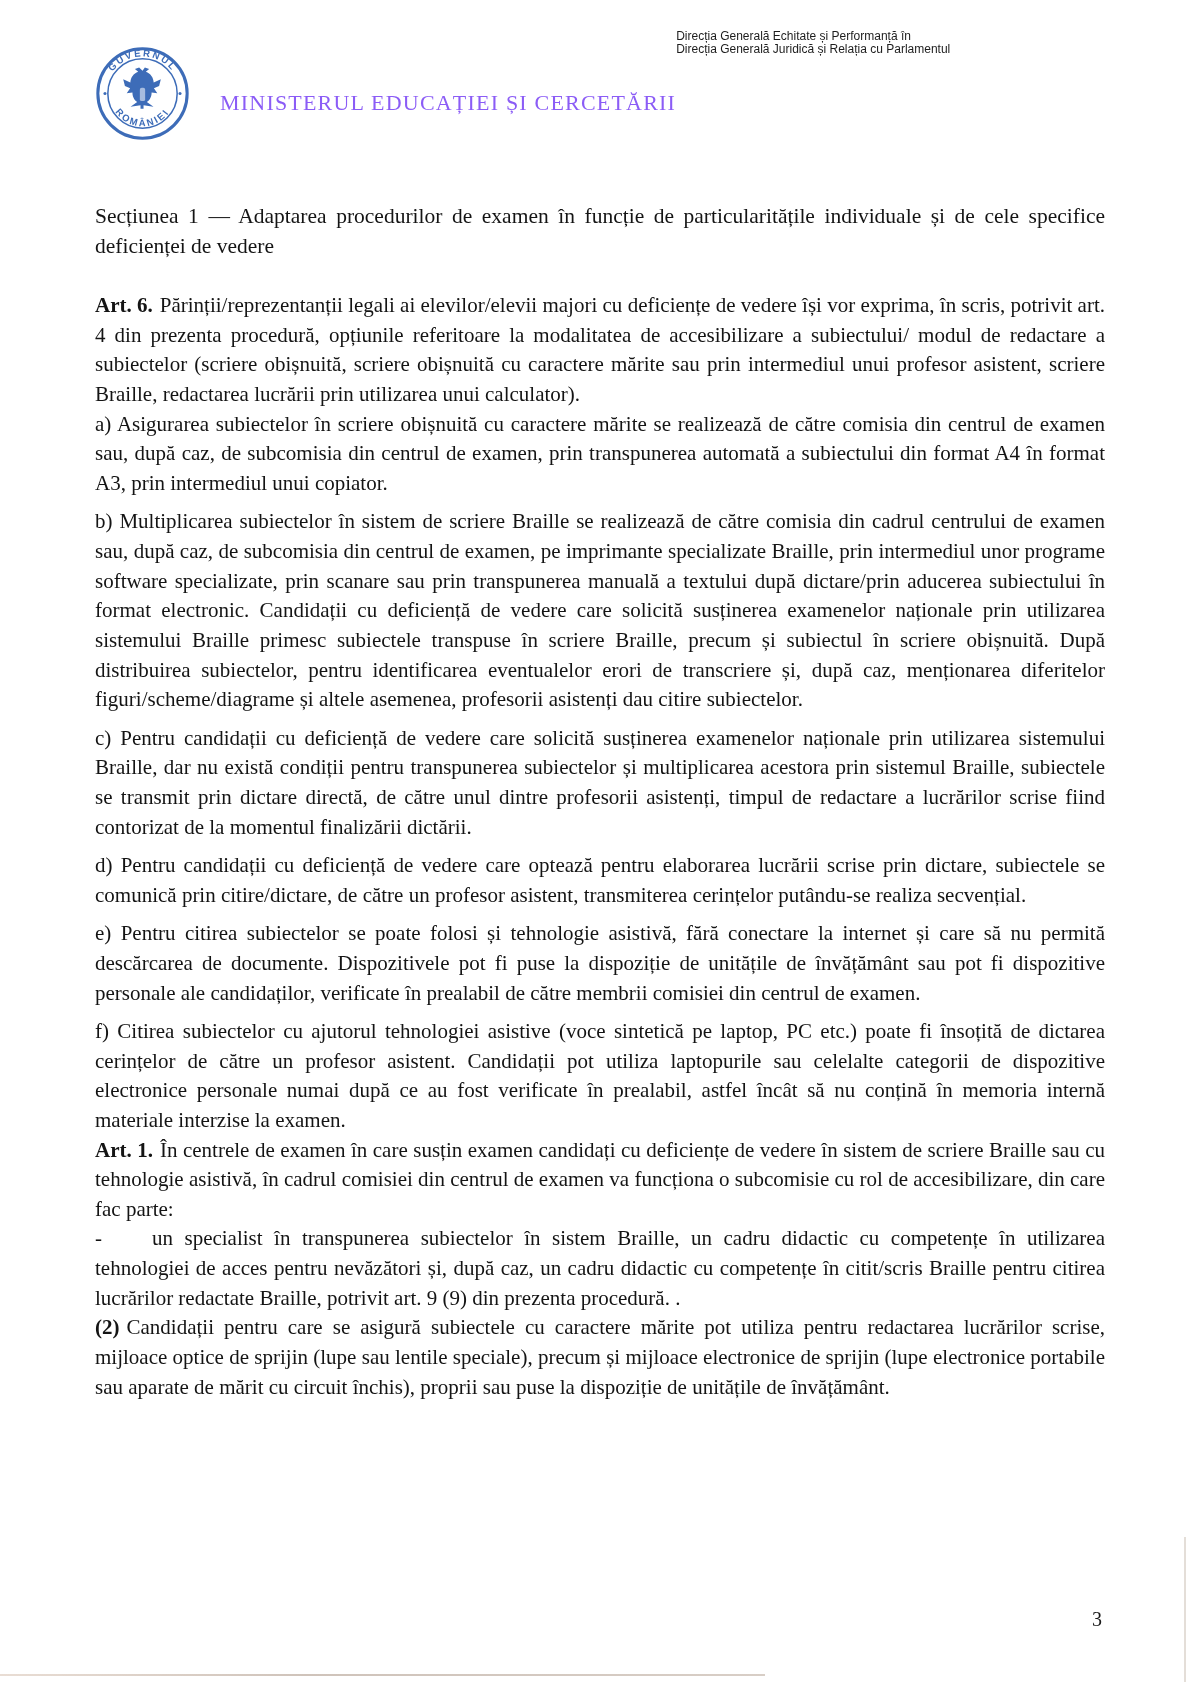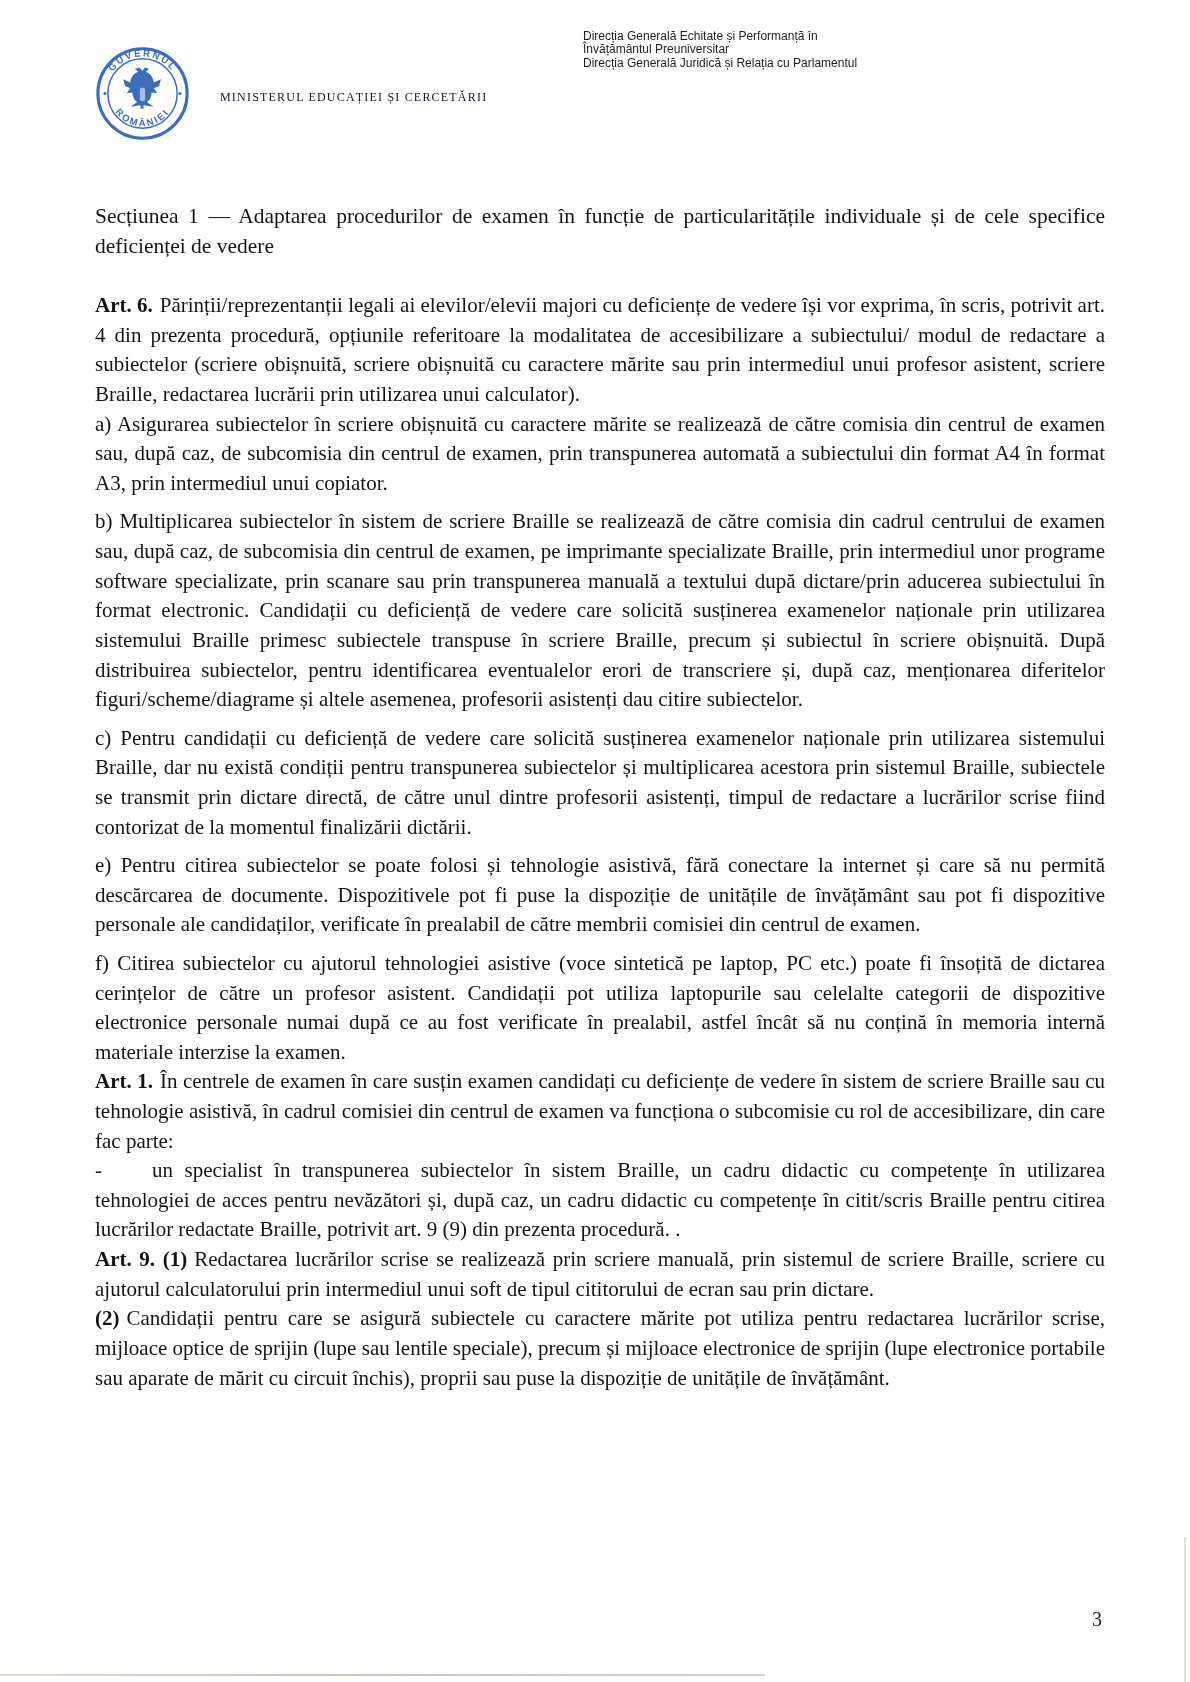--- a/index.html
+++ b/index.html
@@ -12,23 +12,23 @@
     font-family:"Liberation Serif", serif;
     color:#141414;
   }
   .content{padding:28px 85px 0 95px;}
 
   
   .header{display:flex;align-items:flex-start;}
   .seal{width:95px;height:95px;margin-top:18px;flex:0 0 auto;}
   .ministry{
     margin:62px 0 0 30px;
-    font-size:12px;
+    font-size:22px;
     letter-spacing:1.2px;
-    color:#0f172a;
+    color:#8b5cf6;
     white-space:nowrap;
     font-family:"Liberation Serif", serif;
   }
   .departments{
     margin-left:auto;
     margin-right:112px;
     width:410px;
     font-family:"Liberation Sans", sans-serif;
     font-size:12px;
     line-height:1.12;
@@ -105,21 +105,20 @@
                    c-2.8 -2 -5 -5 -5 -10 l-6 0.8 3.6 -5.2 -5.5 -2.6 -1.8 -7 7.5 3.5
                    c0.3 -5.5 3.3 -9.7 8.3 -11.5 l-3.5 -2.7 4.5 -1.8 z"></path>
           <rect x="47.2" y="44" width="5.6" height="14" rx="2" fill="#ffffff" opacity="0.55"></rect>
         </g>
       </svg>
 
       <div class="ministry">MINISTERUL EDUCAȚIEI ȘI CERCETĂRII</div>
 
       <div class="departments">
         <div>Direcția Generală Echitate și Performanță în</div>
-        <div>Învățământul Preuniversitar</div>
         <div>Direcția Generală Juridică și Relația cu Parlamentul</div>
       </div>
     </div>
 
     <div class="doc-body">
 
       <div class="section-title">Secțiunea 1 — Adaptarea procedurilor de examen în funcție de particularitățile individuale și de cele specifice deficienței de vedere</div>
 
       <p class="para first">
         <span class="lead">Art. 6.</span><span>Părinții/reprezentanții legali ai elevilor/elevii majori cu deficiențe de vedere își vor exprima, în scris, potrivit art. 4 din prezenta procedură, opțiunile referitoare la modalitatea de accesibilizare a subiectului/ modul de redactare a subiectelor (scriere obișnuită, scriere obișnuită cu caractere mărite sau prin intermediul unui profesor asistent, scriere Braille, redactarea lucrării prin utilizarea unui calculator).</span>
@@ -131,40 +130,40 @@
       </p>
 
       <p class="para gap">
         <span>b) Multiplicarea subiectelor în sistem de scriere Braille se realizează de către comisia din cadrul centrului de examen sau, după caz, de subcomisia din centrul de examen, pe imprimante specializate Braille, prin intermediul unor programe software specializate, prin scanare sau prin transpunerea manuală a textului după dictare/prin aducerea subiectului în format electronic. Candidații cu deficiență de vedere care solicită susținerea examenelor naționale prin utilizarea sistemului Braille primesc subiectele transpuse în scriere Braille, precum și subiectul în scriere obișnuită. După distribuirea subiectelor, pentru identificarea eventualelor erori de transcriere și, după caz, menționarea diferitelor figuri/scheme/diagrame și altele asemenea, profesorii asistenți dau citire subiectelor.</span>
       </p>
 
       <p class="para gap">
         <span>c) Pentru candidații cu deficiență de vedere care solicită susținerea examenelor naționale prin utilizarea sistemului Braille, dar nu există condiții pentru transpunerea subiectelor și multiplicarea acestora prin sistemul Braille, subiectele se transmit prin dictare directă, de către unul dintre profesorii asistenți, timpul de redactare a lucrărilor scrise fiind contorizat de la momentul finalizării dictării.</span>
       </p>
 
+      <p class="para gap">
+        <span>d) Pentru candidații cu deficiență de vedere care optează pentru elaborarea lucrării scrise prin dictare, subiectele se comunică prin citire/dictare, de către un profesor asistent, transmiterea cerințelor putându-se realiza secvențial.</span>
+      </p>
 
       <p class="para gap">
         <span>e) Pentru citirea subiectelor se poate folosi și tehnologie asistivă, fără conectare la internet și care să nu permită descărcarea de documente. Dispozitivele pot fi puse la dispoziție de unitățile de învățământ sau pot fi dispozitive personale ale candidaților, verificate în prealabil de către membrii comisiei din centrul de examen.</span>
       </p>
 
       <p class="para gap">
         <span>f) Citirea subiectelor cu ajutorul tehnologiei asistive (voce sintetică pe laptop, PC etc.) poate fi însoțită de dictarea cerințelor de către un profesor asistent. Candidații pot utiliza laptopurile sau celelalte categorii de dispozitive electronice personale numai după ce au fost verificate în prealabil, astfel încât să nu conțină în memoria internă materiale interzise la examen.</span>
       </p>
 
       <p class="para">
         <span class="lead">Art. 1.</span><span>În centrele de examen în care susțin examen candidați cu deficiențe de vedere în sistem de scriere Braille sau cu tehnologie asistivă, în cadrul comisiei din centrul de examen va funcționa o subcomisie cu rol de accesibilizare, din care fac parte:</span>
       </p>
 
       <p class="para">
         <span class="dash-marker">-</span><span>un specialist în transpunerea subiectelor în sistem Braille, un cadru didactic cu competențe în utilizarea tehnologiei de acces pentru nevăzători și, după caz, un cadru didactic cu competențe în citit/scris Braille pentru citirea lucrărilor redactate Braille, potrivit art. 9 (9) din prezenta procedură. .</span>
       </p>
 
-      <p class="para">
-        <span class="lead">Art. 9. (1)</span><span>Redactarea lucrărilor scrise se realizează prin scriere manuală, prin sistemul de scriere Braille, scriere cu ajutorul calculatorului prin intermediul unui soft de tipul cititorului de ecran sau prin dictare.</span>
-      </p>
 
       <p class="para">
         <span class="lead">(2)</span><span>Candidații pentru care se asigură subiectele cu caractere mărite pot utiliza pentru redactarea lucrărilor scrise, mijloace optice de sprijin (lupe sau lentile speciale), precum și mijloace electronice de sprijin (lupe electronice portabile sau aparate de mărit cu circuit închis), proprii sau puse la dispoziție de unitățile de învățământ.</span>
       </p>
 
     </div>
   </div>
 
   <div class="page-number">3</div>
 

